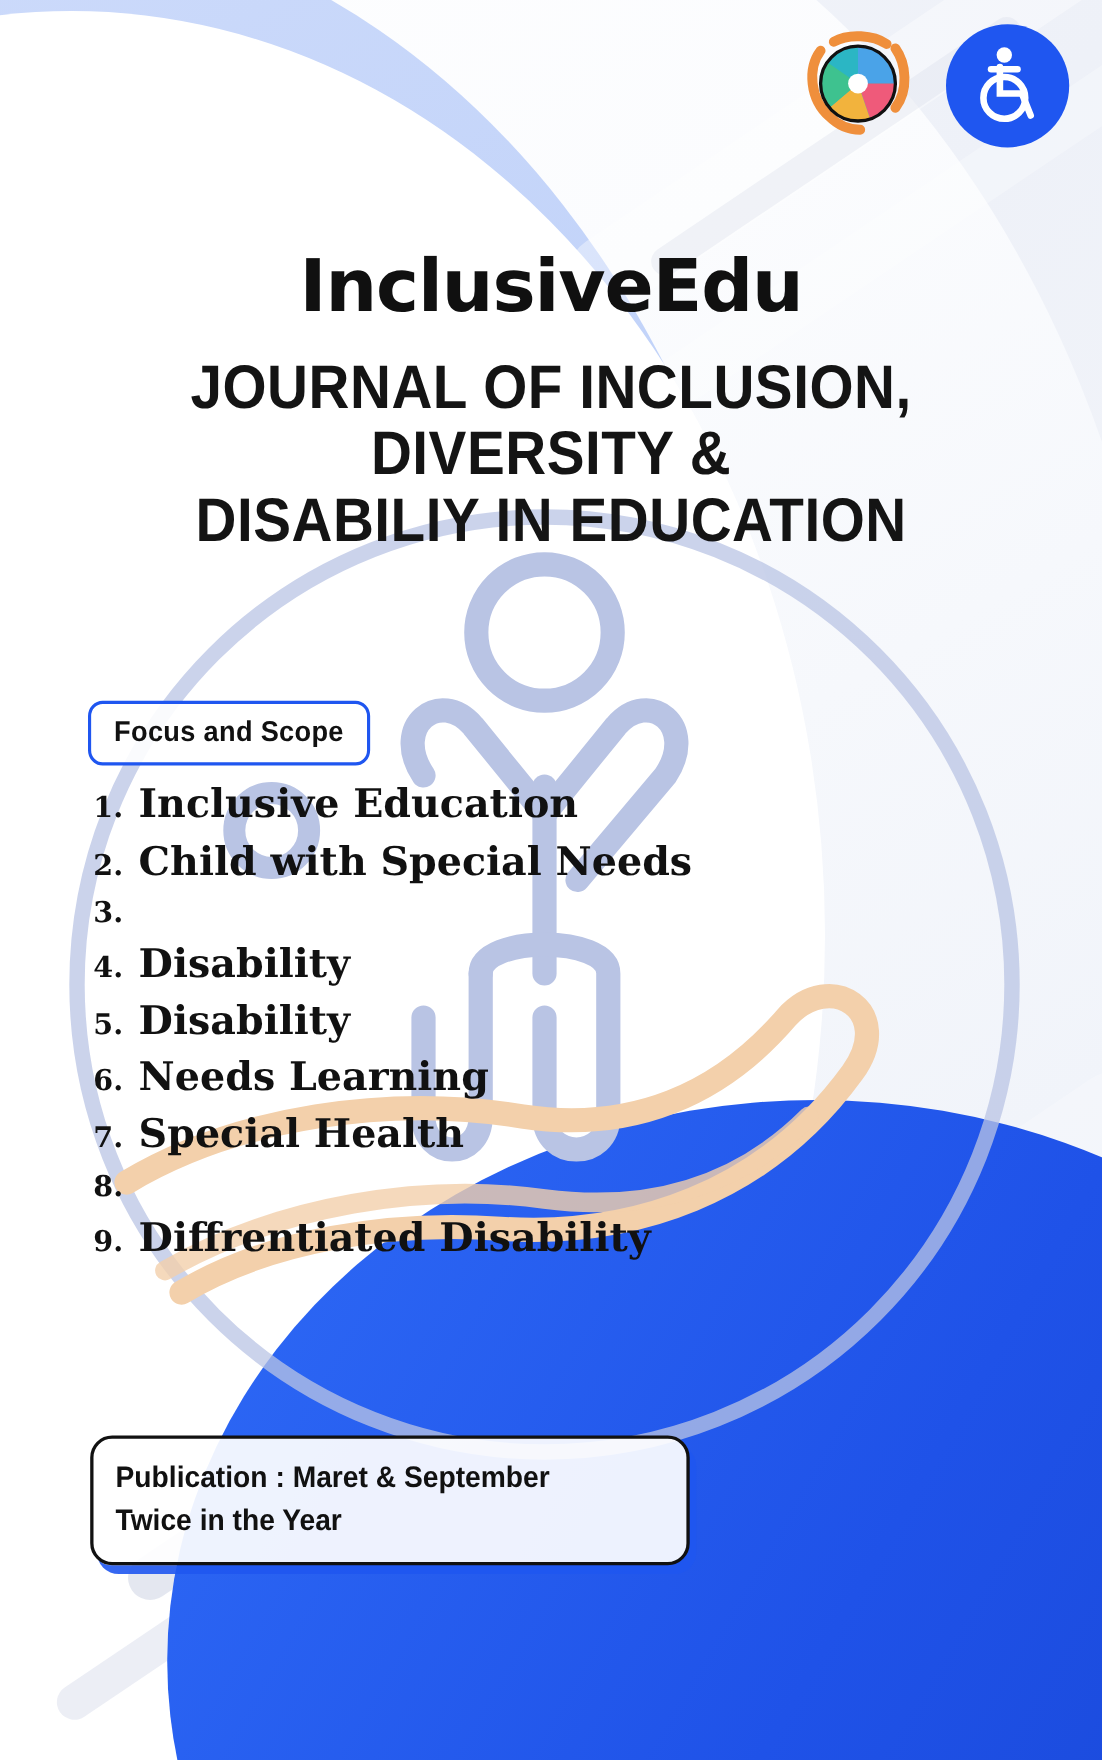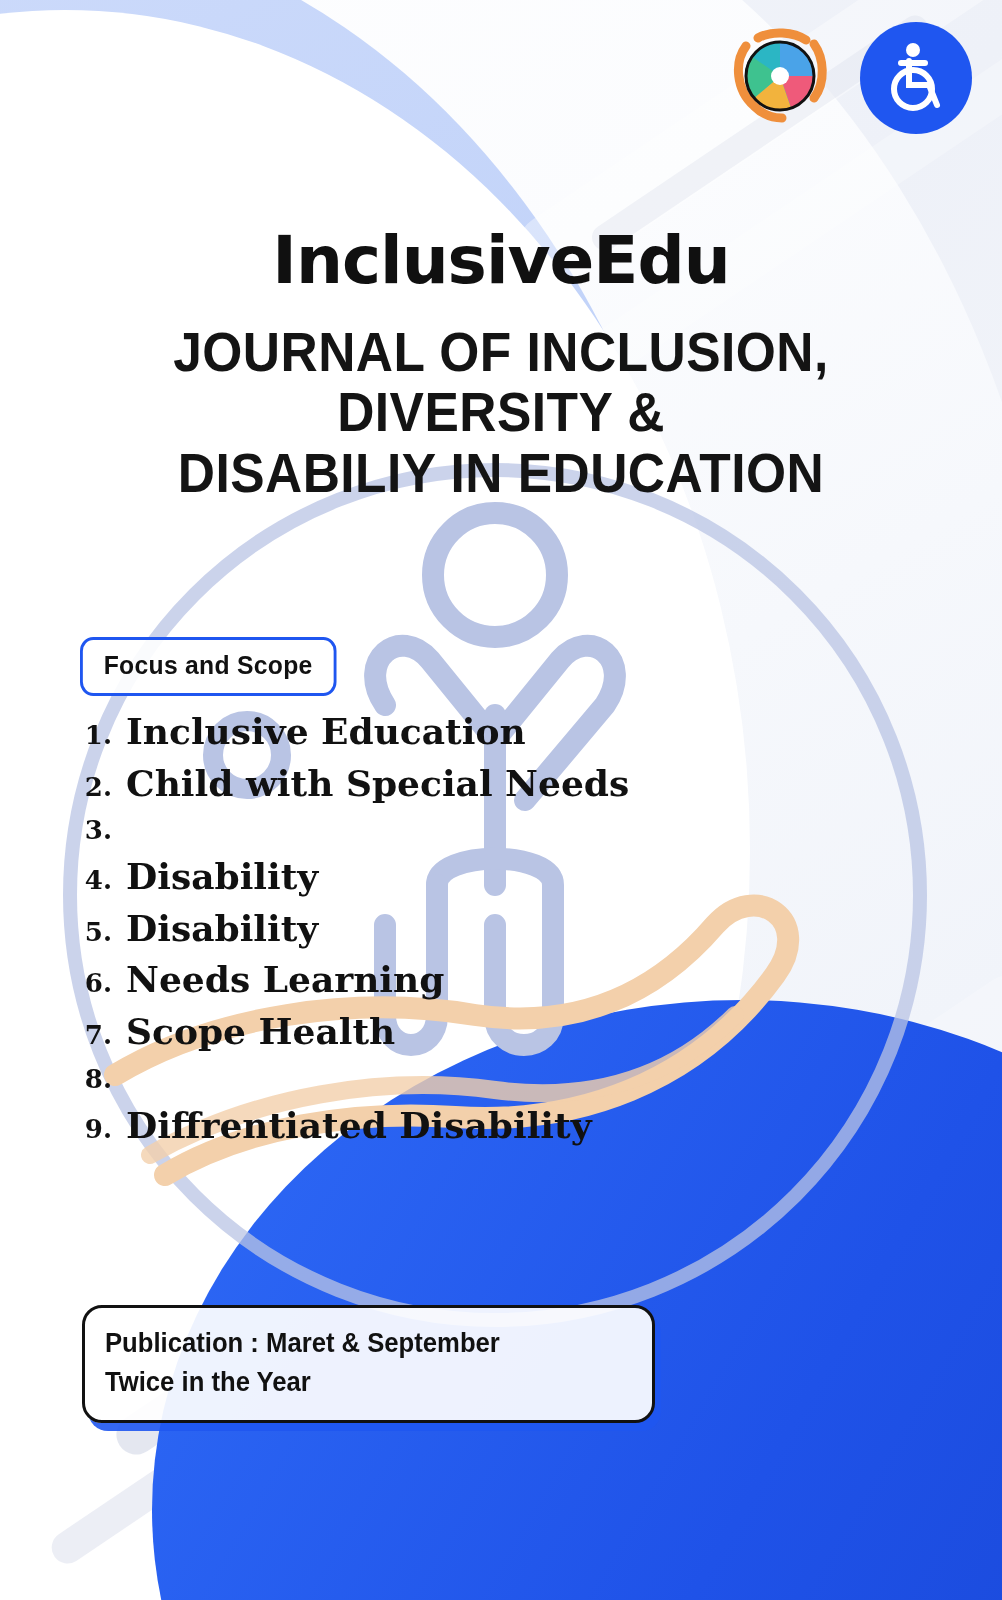--- a/index.html
+++ b/index.html
@@ -212,21 +212,21 @@
     font-size: 36px;
     font-weight: 700;
     line-height: 1.1;
   }
 
   .publication-box {
     position: absolute;
     left: 82px;
     top: 1305px;
     width: 515px;
-    padding: 16px 32px 18px 20px;
+    padding: 16px 4px 18px 20px;
     border: 3px solid #111111;
     border-radius: 20px;
     background: rgba(255,255,255,.92);
     box-shadow: 6px 8px 0 rgba(31,86,240,.9);
   }
   .pub-line {
     font-family: "Liberation Sans", sans-serif;
     font-weight: 700;
     font-size: 27px;
     color: #111111;
@@ -333,21 +333,21 @@
       <li class="scope-item">
         <span class="scope-num">5.</span>
         <span class="scope-label">Disability</span>
       </li>
       <li class="scope-item">
         <span class="scope-num">6.</span>
         <span class="scope-label">Needs Learning</span>
       </li>
       <li class="scope-item">
         <span class="scope-num">7.</span>
-        <span class="scope-label">Scope Health</span>
+        <span class="scope-label">Special Health</span>
       </li>
       <li class="scope-item">
         <span class="scope-num">8.</span>
       </li>
       <li class="scope-item">
         <span class="scope-num">9.</span>
         <span class="scope-label">Diffrentiated Disability</span>
       </li>
     </ul>
 

